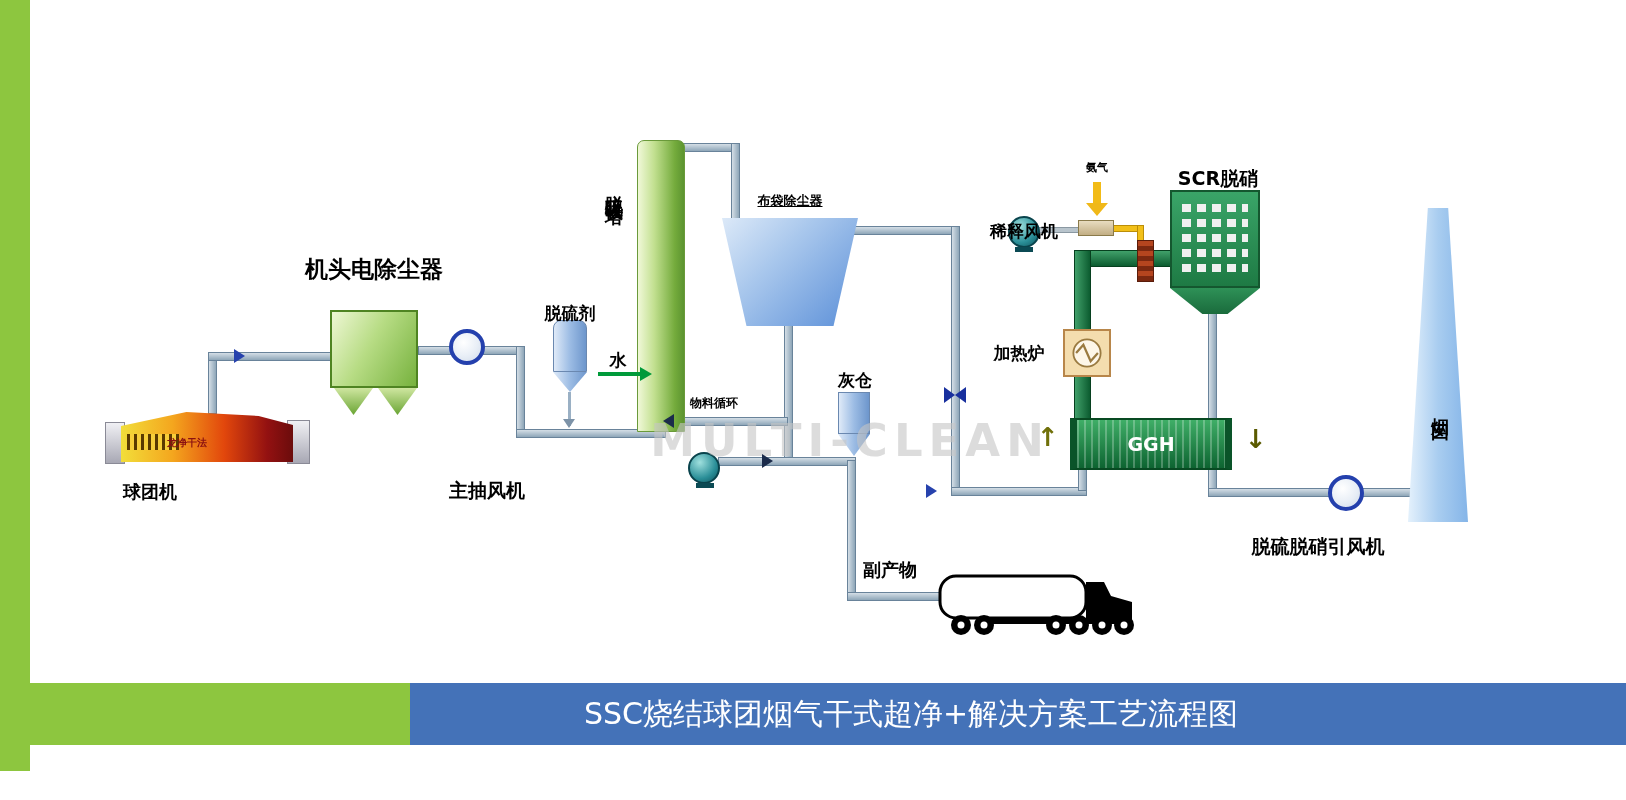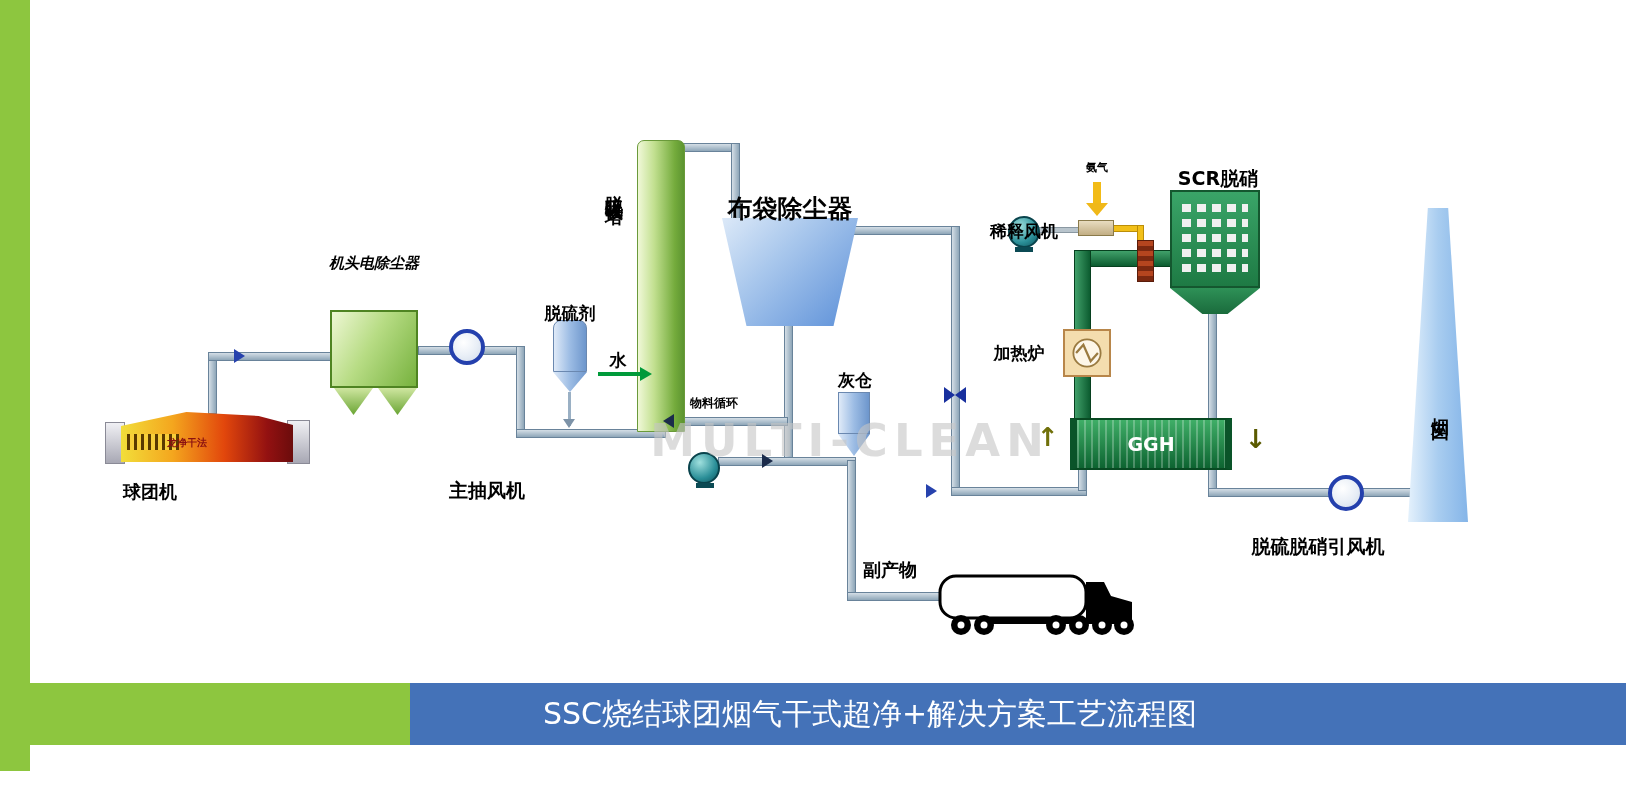--- a/index.html
+++ b/index.html
@@ -61,21 +61,21 @@
          clip-path:polygon(33% 0,67% 0,100% 100%,0 100%);
          background:linear-gradient(to right,#e4f1fc,#a9cdf0 50%,#85b5e8);}
   .wm-cn{position:absolute;left:610px;top:300px;width:480px;text-align:center;z-index:5;pointer-events:none;
          font-family:"DejaVu Serif","Liberation Serif",serif;font-size:82px;font-weight:700;
          color:#bfbfbf;opacity:.58;letter-spacing:38px;white-space:nowrap;}
   .wm-en{position:absolute;left:610px;top:414px;width:480px;text-align:center;z-index:5;pointer-events:none;
          font-size:45px;font-weight:700;color:#c6c6c6;opacity:.6;letter-spacing:6px;white-space:nowrap;}
   .footer-green{position:absolute;left:0;top:683px;width:410px;height:62px;background:#8DC63F;z-index:1;}
   .footer-blue{position:absolute;left:410px;top:683px;width:1216px;height:62px;background:#4472B8;z-index:1;}
   .footer-title{position:absolute;left:410px;top:683px;width:920px;height:62px;z-index:2;display:flex;
-         align-items:center;justify-content:center;color:#ffffff;font-size:30px;font-weight:400;white-space:nowrap;}
+         align-items:center;justify-content:center;color:#ffffff;font-size:30px;font-weight:400;white-space:nowrap;padding-left:41px;}
   .leftbar{position:absolute;left:0;top:0;width:30px;height:771px;background:#8DC63F;z-index:1;}
   .pellet-body{position:absolute;left:16px;top:4px;width:172px;height:50px;
          background:linear-gradient(90deg,#f2de3a 0%,#f4a61e 30%,#e2470c 60%,#931111 85%,#6b0c0c 100%);
          clip-path:polygon(0 28%,38% 0,80% 8%,100% 26%,100% 100%,0 100%);}
   .pellet-cap{position:absolute;background:linear-gradient(to bottom,#f0f0f4,#a8a8b4);border:1px solid #8a8a96;box-sizing:border-box;}
   .pellet-teeth{position:absolute;left:22px;top:26px;width:52px;height:16px;
          background:repeating-linear-gradient(90deg,#5a3a00 0 3px,#f7cf3a 3px 7px);}
 </style>
 </head>
 <body>
@@ -98,21 +98,21 @@
   </div>
   <div class="lbl" style="left:150px;top:480px;font-size:18px;">球团机</div>
 
   <div class="pipe-v" style="left:208px;top:352px;height:62px;"></div>
   <div class="pipe-h" style="left:208px;top:352px;width:125px;"></div>
   <div class="tri" style="left:234px;top:349px;border-top:7px solid transparent;border-bottom:7px solid transparent;border-left:11px solid #2742ad;"></div>
 
   <div class="esp-box"></div>
   <div class="esp-hopper" style="left:334px;top:388px;"></div>
   <div class="esp-hopper" style="left:378px;top:388px;"></div>
-  <div class="lbl" style="left:374px;top:254px;font-size:15px;font-style:italic;">机头电除尘器</div>
+  <div class="lbl" style="left:374px;top:254px;font-size:23px;">机头电除尘器</div>
 
   <div class="pipe-h" style="left:418px;top:346px;width:34px;"></div>
   <div class="bfan" style="left:449px;top:329px;width:36px;height:36px;"></div>
   <div class="lbl" style="left:487px;top:478px;font-size:19px;">主抽风机</div>
 
   <div class="pipe-h" style="left:483px;top:346px;width:42px;"></div>
   <div class="pipe-v" style="left:516px;top:346px;height:92px;"></div>
   <div class="pipe-h" style="left:516px;top:429px;width:150px;"></div>
 
   <div class="hopper-sm" style="left:553px;top:320px;width:34px;height:52px;border-radius:8px 8px 0 0;"></div>
@@ -125,21 +125,21 @@
   <div class="abs" style="left:598px;top:372px;width:42px;height:4px;background:#009a3a;z-index:5;"></div>
   <div class="tri" style="left:640px;top:367px;border-top:7px solid transparent;border-bottom:7px solid transparent;border-left:12px solid #009a3a;"></div>
 
   <div class="tower"></div>
   <div class="vlbl" style="left:602px;top:180px;font-size:18px;">脱硫吸收塔</div>
 
   <div class="pipe-h" style="left:680px;top:143px;width:60px;"></div>
   <div class="pipe-v" style="left:731px;top:143px;height:78px;"></div>
 
   <div class="baghouse"></div>
-  <div class="lbl" style="left:790px;top:192px;font-size:25px;">布袋除尘器</div>
+  <div class="lbl" style="left:790px;top:192px;font-size:13px;text-decoration:underline;">布袋除尘器</div>
 
   <div class="pipe-v" style="left:784px;top:325px;height:140px;"></div>
   <div class="pipe-h" style="left:676px;top:417px;width:112px;"></div>
   <div class="tri" style="left:663px;top:414px;border-top:7px solid transparent;border-bottom:7px solid transparent;border-right:11px solid #1b2b4a;"></div>
   <div class="lbl" style="left:714px;top:395px;font-size:12px;">物料循环</div>
   <div class="tfan" style="left:688px;top:452px;"></div>
   <div class="tfan-base" style="left:696px;top:483px;width:18px;height:5px;"></div>
   <div class="pipe-h" style="left:718px;top:457px;width:138px;"></div>
   <div class="tri" style="left:762px;top:454px;border-top:7px solid transparent;border-bottom:7px solid transparent;border-left:11px solid #1b2b4a;"></div>
 

